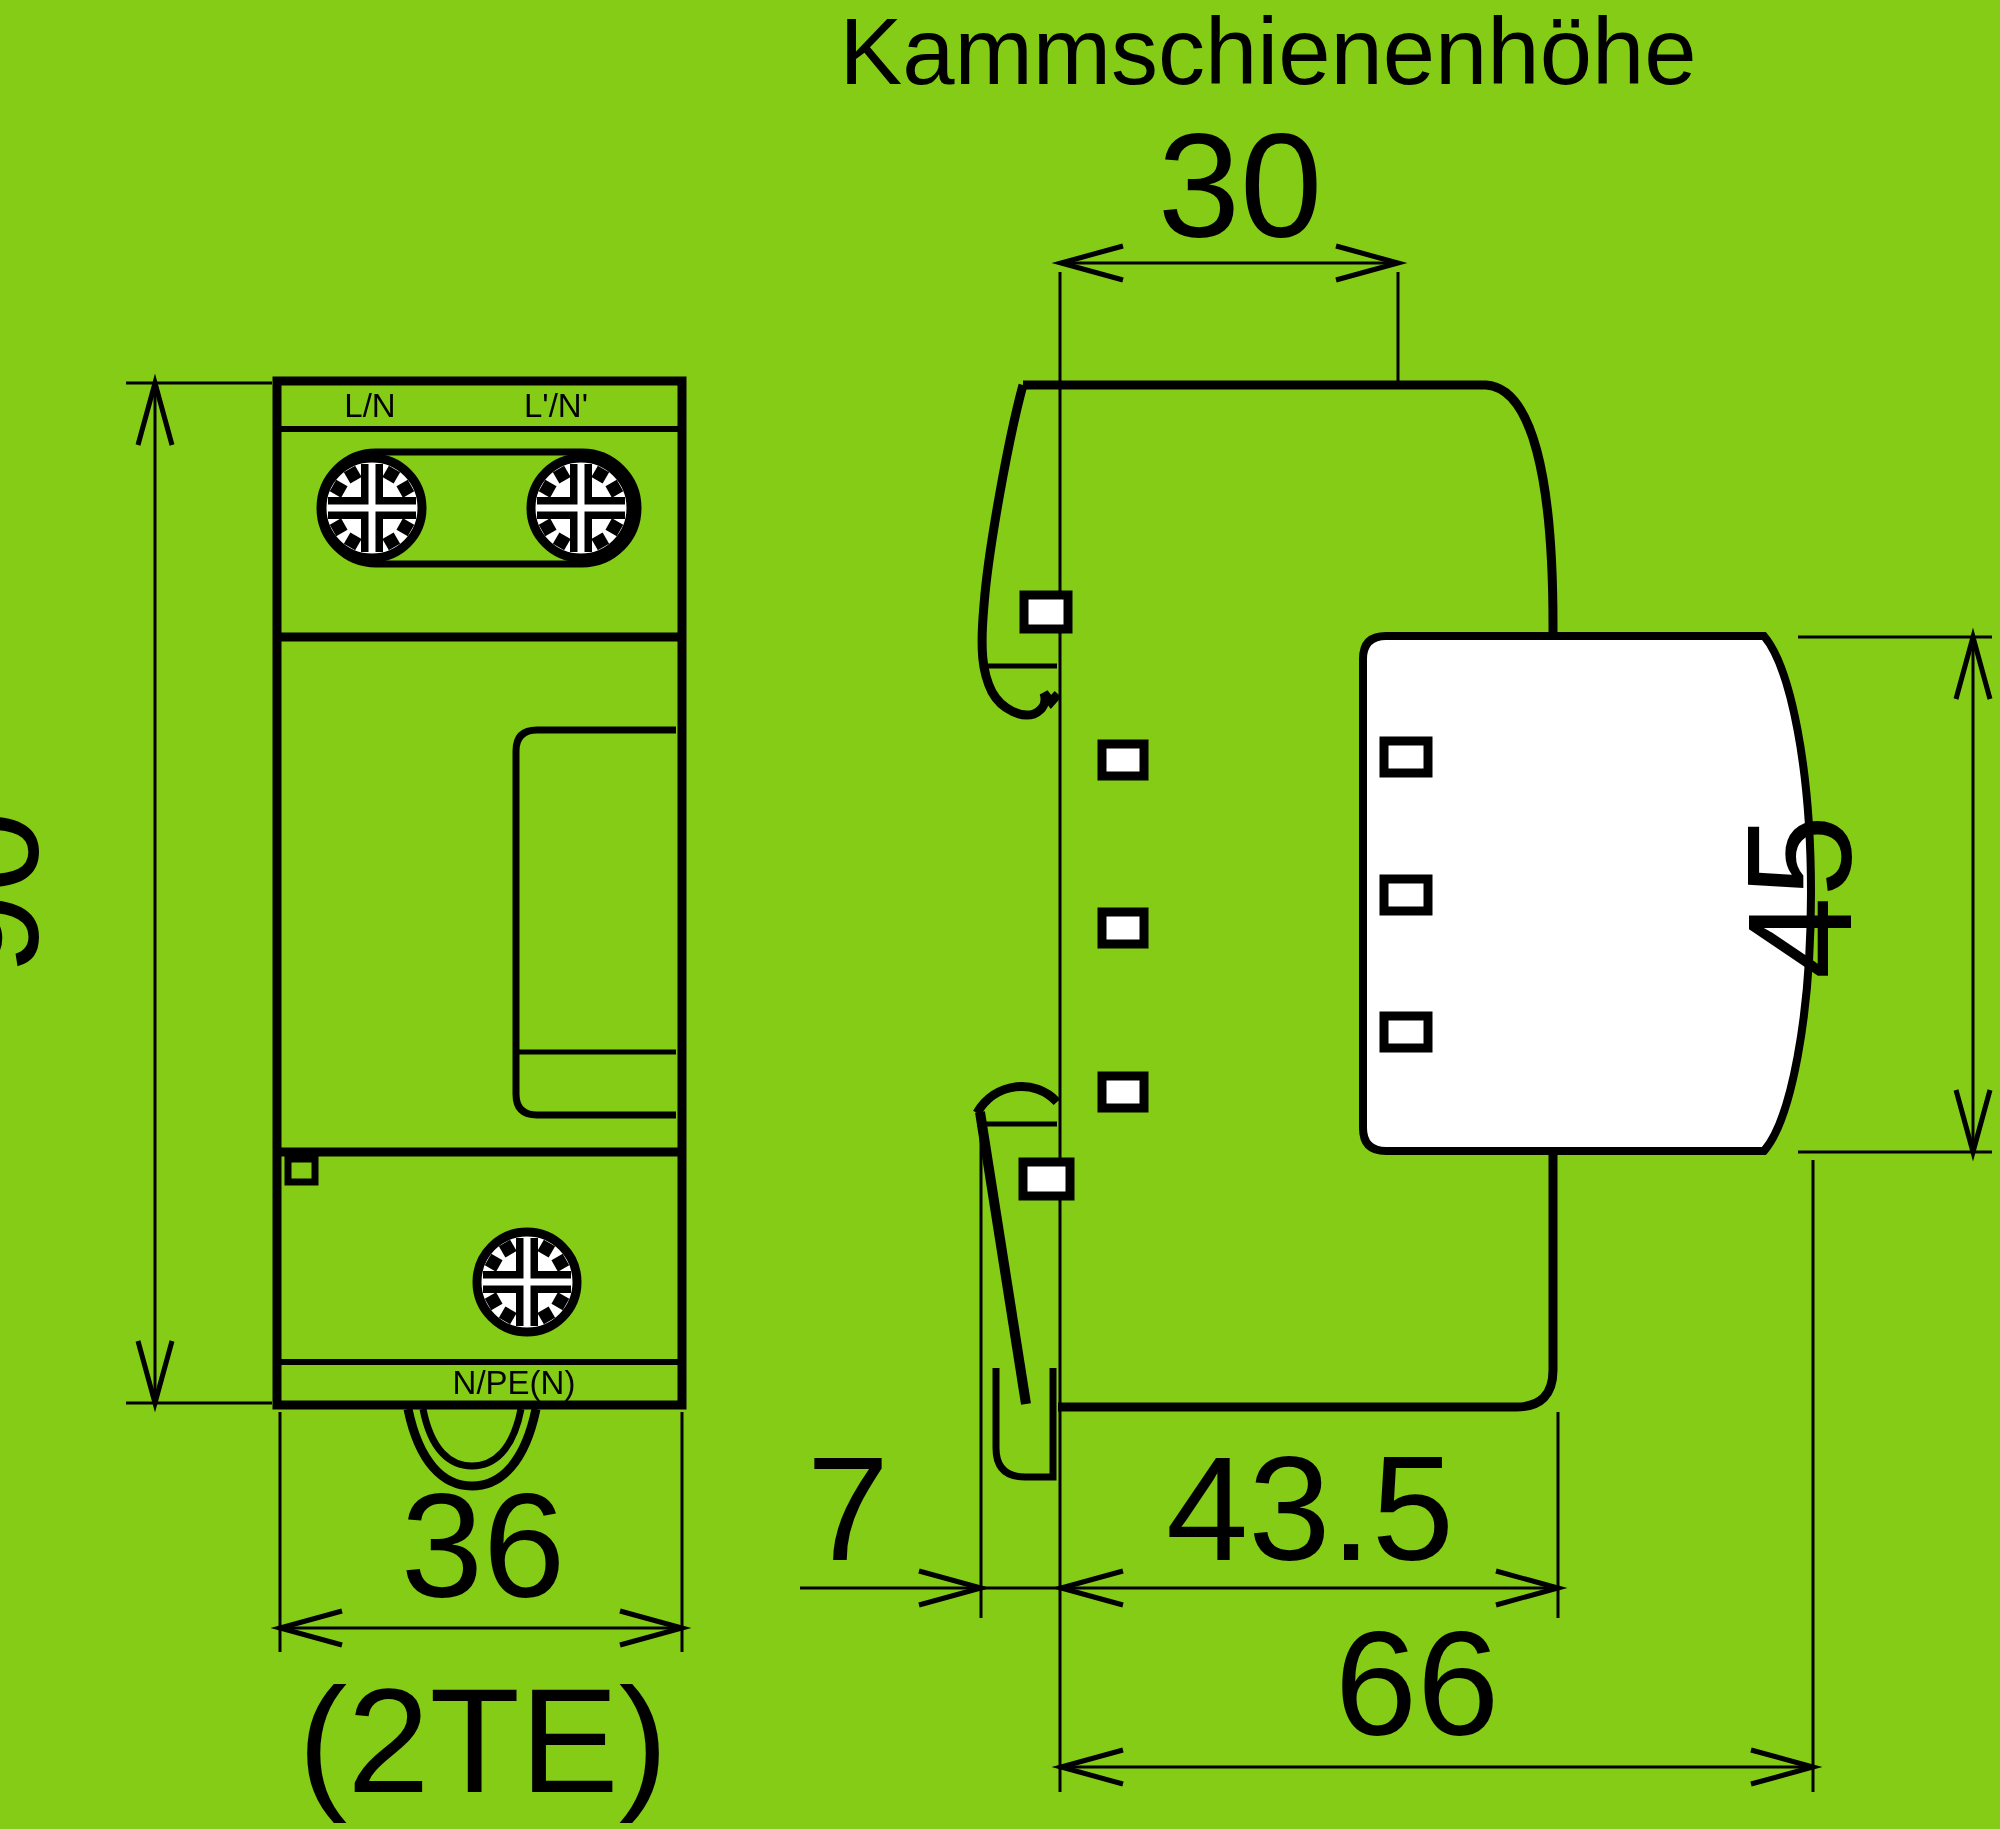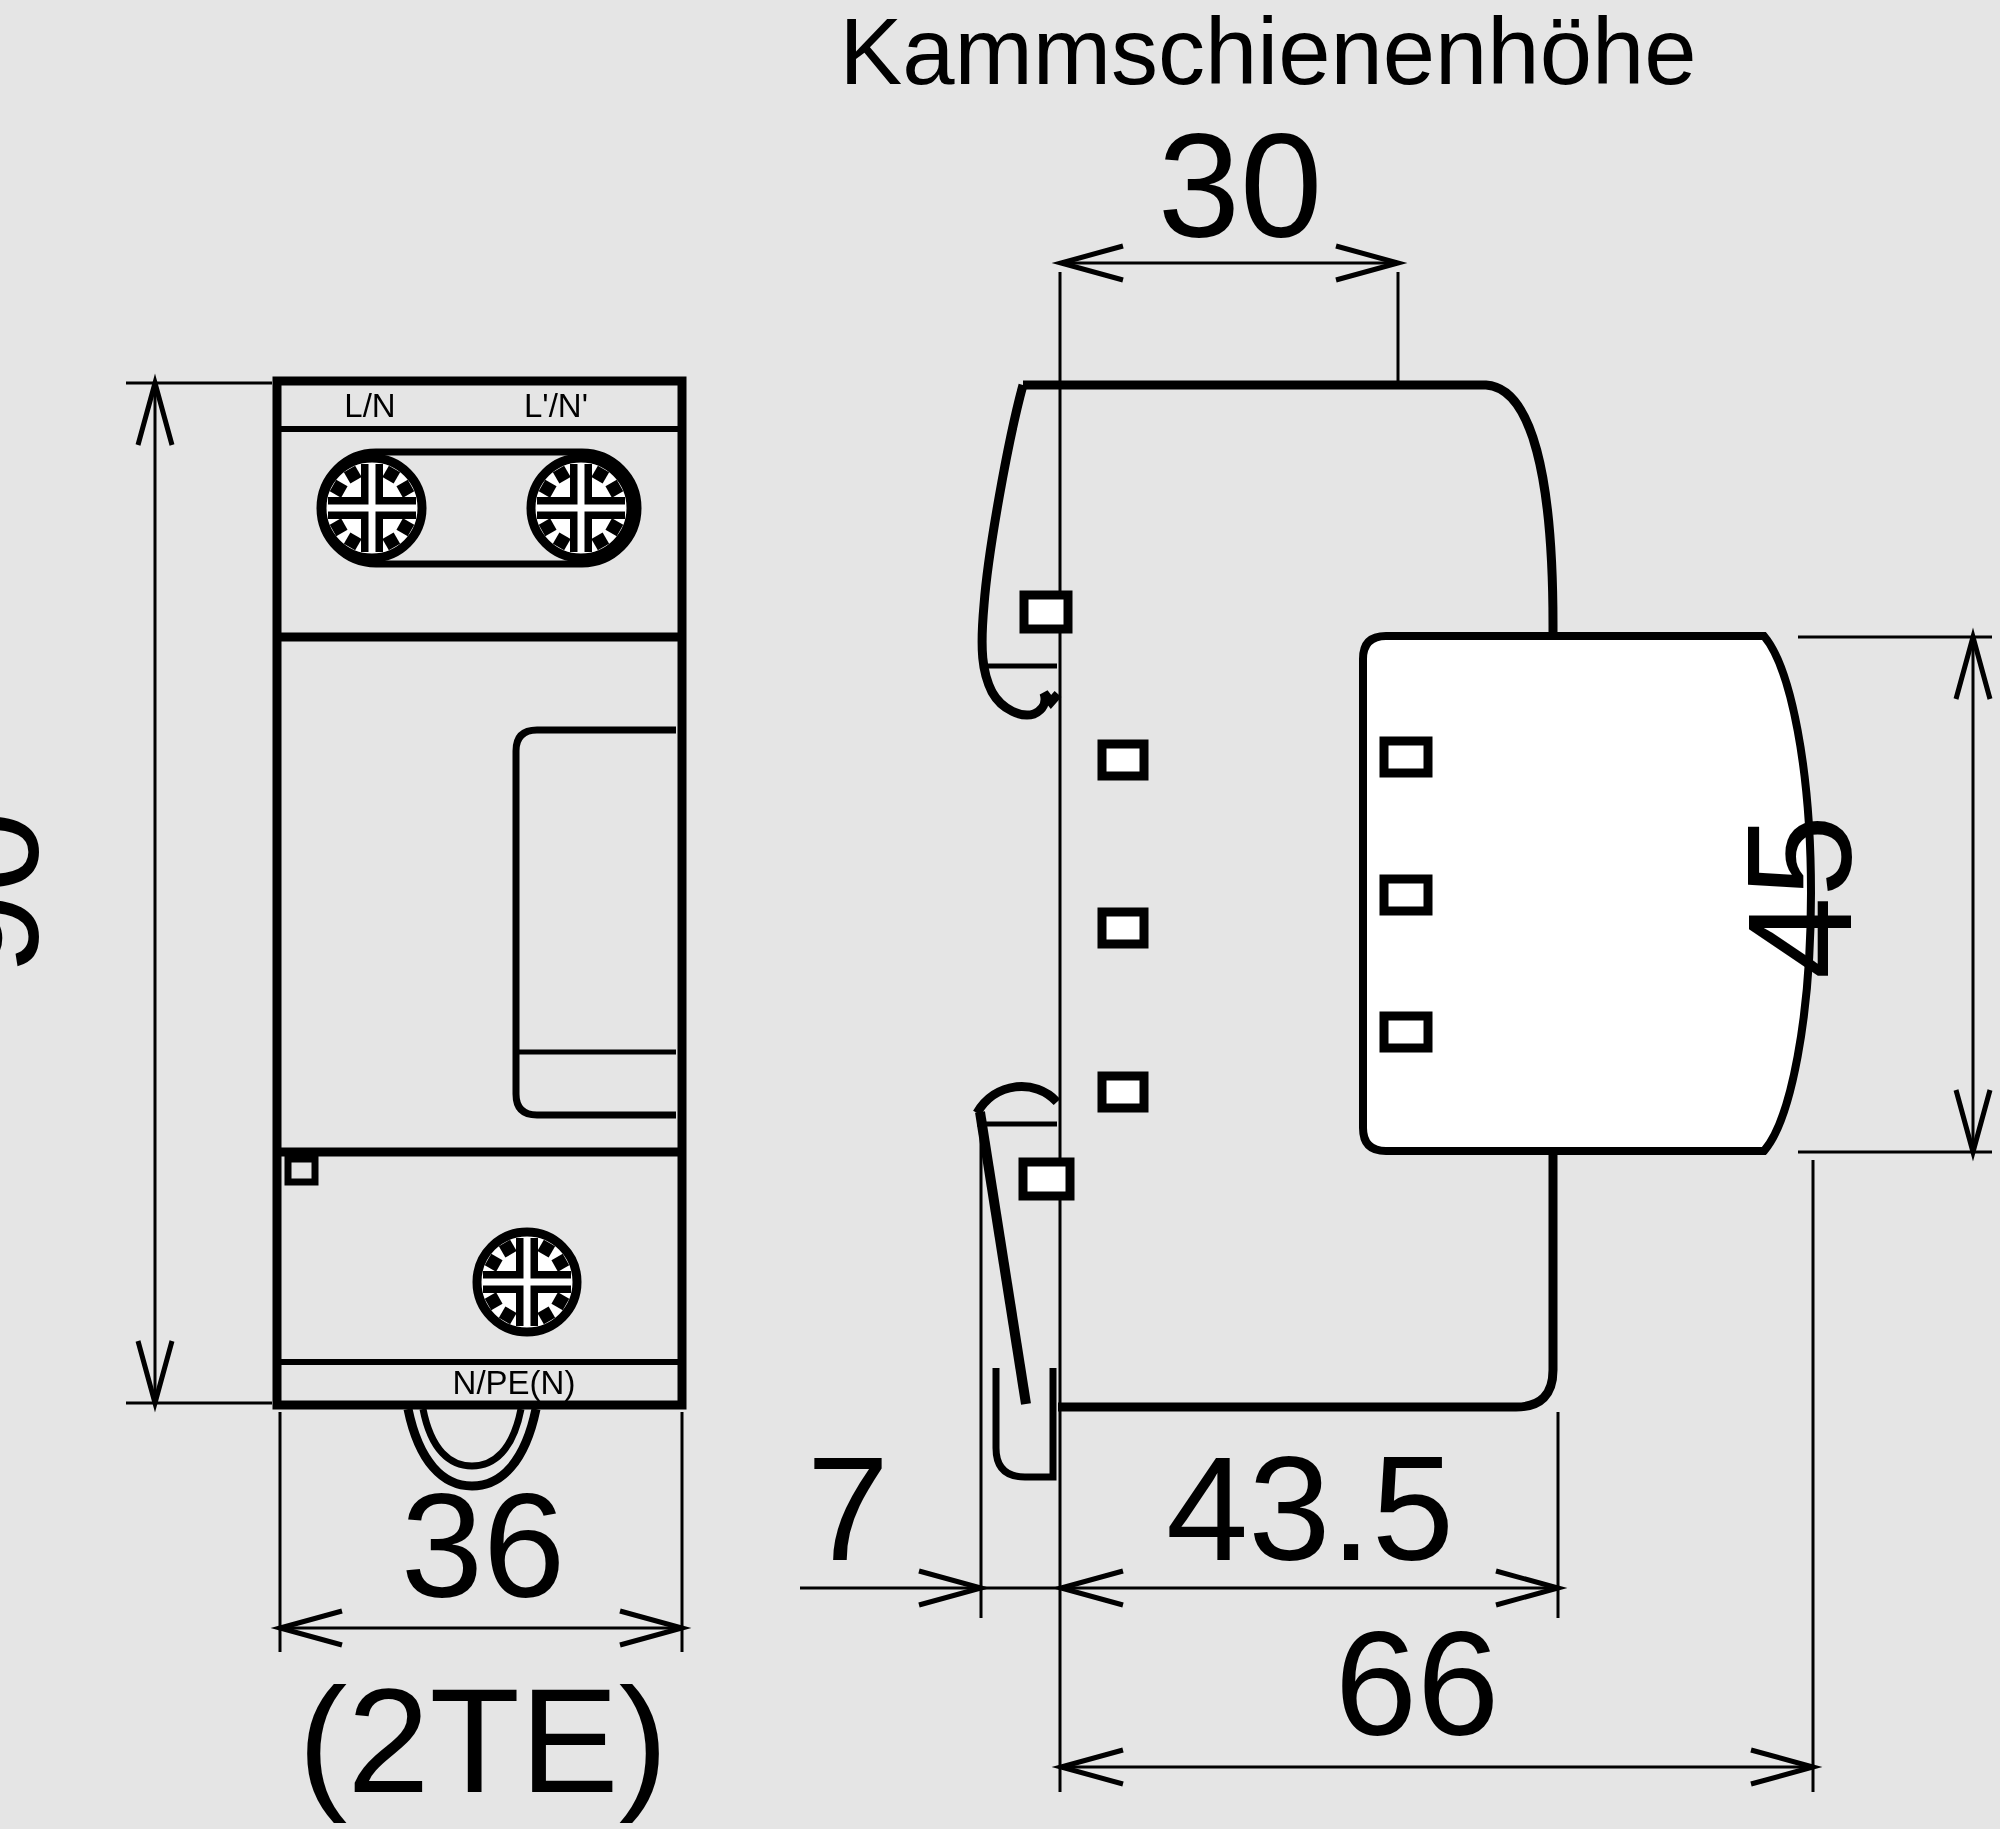--- a/index.html
+++ b/index.html
@@ -1,16 +1,16 @@
 <!DOCTYPE html>
 <html><head>
 <meta charset="utf-8">
 <style>
   html,body{margin:0;padding:0;background:#ffffff;}
-  .canvas{position:relative;width:2000px;height:1829px;background:#e5e5e5;overflow:hidden;text-align:center;}
+  .canvas{position:relative;width:2000px;height:1829px;background:#84cc16;overflow:hidden;text-align:center;}
   svg{display:block;}
   text{font-family:"Liberation Sans","DejaVu Sans",sans-serif;fill:#000;}
   .dim{font-size:148px;}
   .lbl{font-size:33px;}
   .ttl{font-size:94px;}
   .thick{stroke:#000;stroke-width:9;fill:none;}
   .med{stroke:#000;stroke-width:7;fill:none;}
   .med6{stroke:#000;stroke-width:6;fill:none;}
   .thin{stroke:#000;stroke-width:3;fill:none;}
   .arrow{stroke:#000;stroke-width:5;fill:none;}

